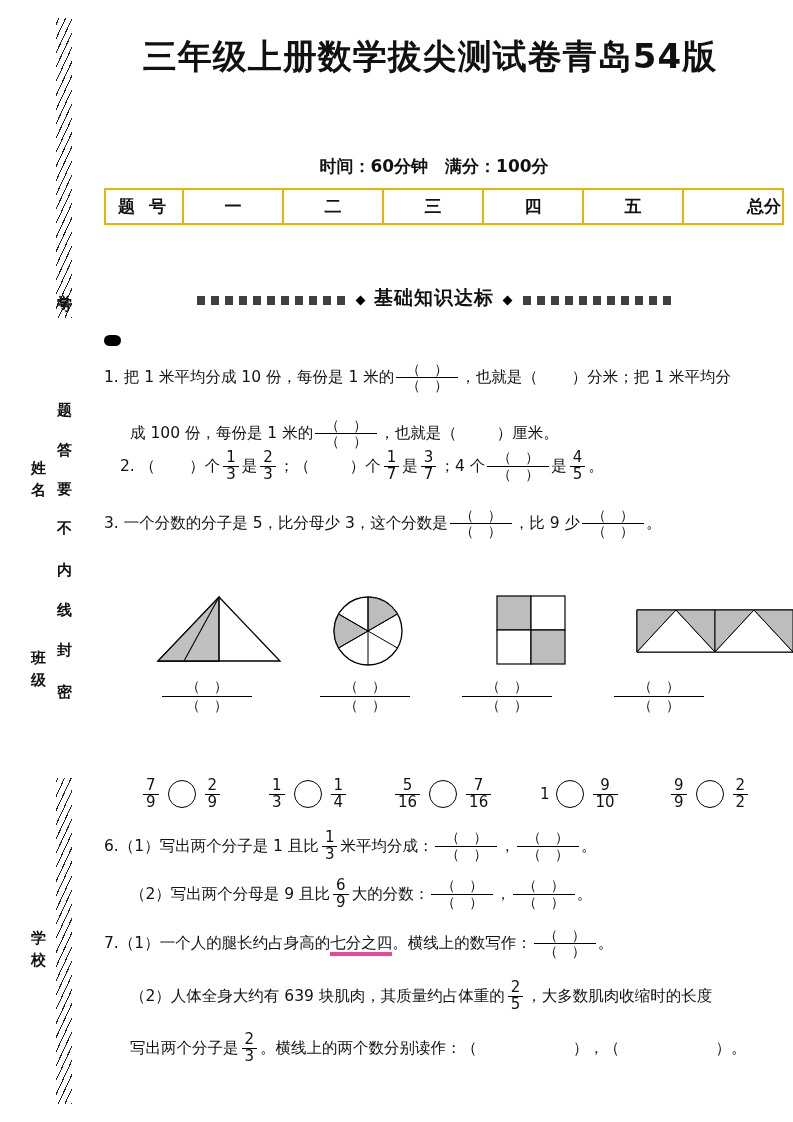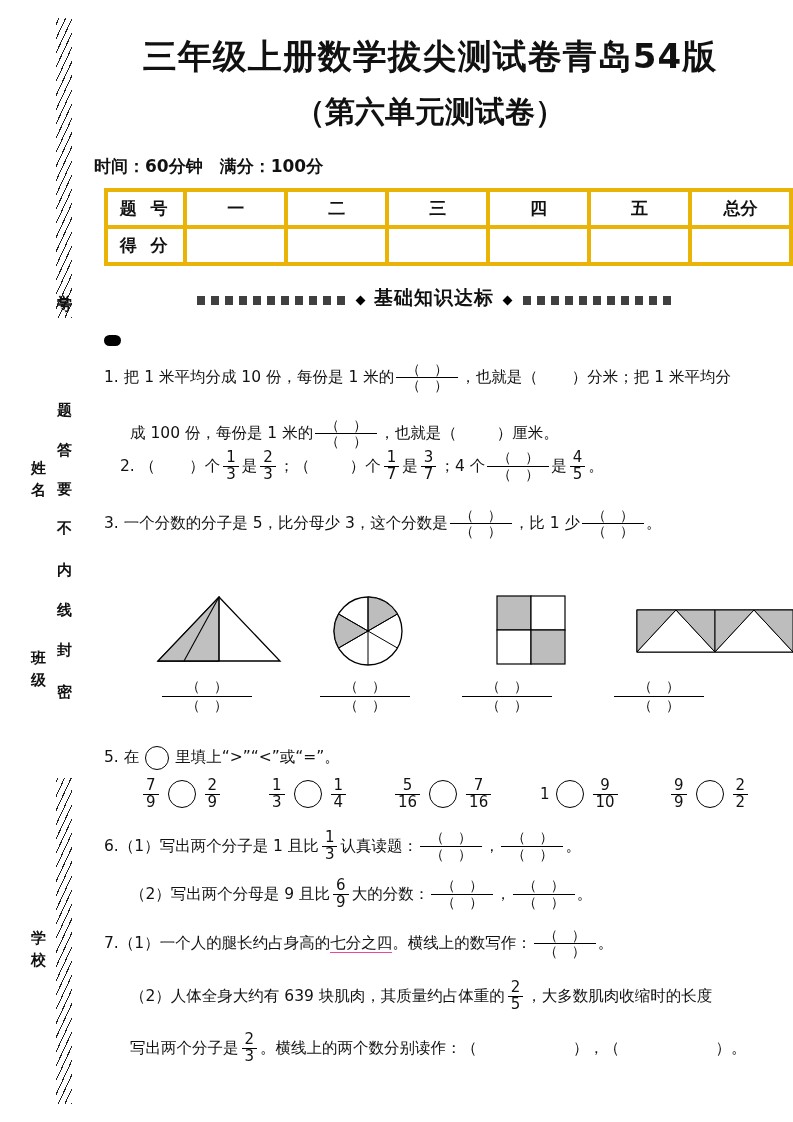--- a/index.html
+++ b/index.html
@@ -17,45 +17,45 @@
   .side-text{position:absolute;left:0;width:60px;text-align:center;
      font-size:15px;letter-spacing:2px;color:#111;font-family:"DejaVu Sans",sans-serif;}
   .vtext{writing-mode:vertical-rl;text-orientation:upright;display:inline-block;
      font-family:"DejaVu Sans",sans-serif;font-weight:700;}
 
   
   .title{position:absolute;left:94px;top:34px;width:672px;text-align:center;
      font-size:34px;font-weight:700;font-family:"DejaVu Sans",sans-serif;letter-spacing:1px;}
   .title2{position:absolute;left:94px;top:92px;width:672px;text-align:center;
      font-size:30px;font-weight:700;font-family:"DejaVu Sans",sans-serif;}
-  .meta{position:absolute;left:94px;top:155px;width:680px;text-align:left;
+  .meta{position:absolute;left:94px;top:155px;width:680px;text-align:center;
      font-size:17px;font-family:"DejaVu Sans",sans-serif;font-weight:700;}
 
   
   table.score{position:absolute;left:104px;top:188px;border-collapse:collapse;}
-  table.score td{border:4px solid #eab308;height:31px;text-align:center;
+  table.score td{border:2px solid #eab308;height:31px;text-align:center;
      font-size:17px;font-family:"DejaVu Sans",sans-serif;font-weight:700;}
   table.score td.h{width:74px;letter-spacing:4px;}
   table.score td.c{width:96px;}
-  table.score td.t{width:96px;}
+  table.score td.t{width:96px;text-align:right;}
 
   
   .banner{position:absolute;left:104px;top:285px;width:660px;text-align:center;}
   .banner .bt{font-size:19px;font-weight:700;font-family:"DejaVu Sans",sans-serif;letter-spacing:1px;}
   .banner .dash{display:inline-block;vertical-align:middle;width:150px;height:9px;
      background:repeating-linear-gradient(to right,#000 0 8px,transparent 8px 14px);opacity:.75;}
   .banner .dash.right{transform:scaleX(-1);}
   .banner .sq{display:inline-block;width:7px;height:7px;background:#000;transform:rotate(45deg);
      margin:0 6px;vertical-align:middle;}
 
   
   .q{position:absolute;font-size:15.5px;line-height:30px;font-family:"DejaVu Sans",sans-serif;}
   .bullet{display:inline-block;width:17px;height:11px;border-radius:6px;background:#000;
      vertical-align:middle;margin-right:5px;}
-  .u{border-bottom:1px solid #ec4899;}
+  .u{border-bottom:4px solid #ec4899;}
   .frb{display:inline-block;vertical-align:middle;text-align:center;line-height:1.05;
       font-size:15px;margin:0 3px;}
   .frb .n{display:block;padding:0 3px;}
   .frb .d{display:block;border-top:1.1px solid #000;padding:0 3px;}
   .blankfr{display:inline-block;vertical-align:middle;text-align:center;line-height:1.1;
       font-size:14px;margin:0 2px;}
   .blankfr .n{display:block;padding:0 10px;}
   .blankfr .d{display:block;border-top:1px solid #000;padding:0 10px;}
 
   .circ{display:inline-block;width:26px;height:26px;border:1.2px solid #000;border-radius:50%;
@@ -112,43 +112,33 @@
     </div>
     <div class="side-text" style="left:-26px;top:620px;">
       <span class="vtext">班 级</span>
     </div>
     <div class="side-text" style="left:-26px;top:900px;">
       <span class="vtext">学 校</span>
     </div>
   </div>
 
   <div class="title">三年级上册数学拔尖测试卷青岛54版</div>
-  <div class="title2">（第六单元测试卷）</div>
   <div class="meta">时间：60分钟　满分：100分</div>
 
   <table class="score">
     <tbody>
         <tr>
       <td class="h">题 号</td>
       <td class="c">一</td>
       <td class="c">二</td>
       <td class="c">三</td>
       <td class="c">四</td>
       <td class="c">五</td>
       <td class="t">总分</td>
     </tr>
-    <tr>
-      <td class="h">得 分</td>
-      <td class="c"></td>
-      <td class="c"></td>
-      <td class="c"></td>
-      <td class="c"></td>
-      <td class="c"></td>
-      <td class="t"></td>
-    </tr>
   </tbody>
     </table>
 
   <div class="banner">
     <span class="dash"></span>
     <span class="sq"></span>
     <span class="bt">基础知识达标</span>
     <span class="sq"></span>
     <span class="dash right"></span>
   </div>
@@ -162,21 +152,21 @@
   </div>
   <div class="q" style="left:130px;top:418px;width:640px;">
     <span>成 100 份，每份是 1 米的</span><span class="blankfr"><span class="n">（　）</span><span class="d">（　）</span></span><span>，也就是（</span><span style="display:inline-block;width:40px;"></span><span>）厘米。</span>
   </div>
 
   <div class="q" style="left:120px;top:450px;width:672px;">
     <span>2. （</span><span style="display:inline-block;width:34px;"></span><span>）个</span><span class="frb"><span class="n">1</span><span class="d">3</span></span><span>是</span><span class="frb"><span class="n">2</span><span class="d">3</span></span><span>；（</span><span style="display:inline-block;width:40px;"></span><span>）个</span><span class="frb"><span class="n">1</span><span class="d">7</span></span><span>是</span><span class="frb"><span class="n">3</span><span class="d">7</span></span><span>；4 个</span><span class="blankfr"><span class="n">（　）</span><span class="d">（　）</span></span><span>是</span><span class="frb"><span class="n">4</span><span class="d">5</span></span><span>。</span>
   </div>
 
   <div class="q" style="left:104px;top:508px;width:680px;">
-    <span>3. 一个分数的分子是 5，比分母少 3，这个分数是</span><span class="blankfr"><span class="n">（　）</span><span class="d">（　）</span></span><span>，比 1 少</span><span class="blankfr"><span class="n">（　）</span><span class="d">（　）</span></span><span>。</span>
+    <span>3. 一个分数的分子是 5，比分母少 3，这个分数是</span><span class="blankfr"><span class="n">（　）</span><span class="d">（　）</span></span><span>，比 9 少</span><span class="blankfr"><span class="n">（　）</span><span class="d">（　）</span></span><span>。</span>
   </div>
 
 
   <div class="shapes">
 
     <svg width="130" height="70" style="position:absolute;left:50px;top:0;">
       <polygon points="65,2 126,66 4,66" fill="#ffffff" stroke="#000" stroke-width="1.3"></polygon>
       <polygon points="65,2 65,66 4,66" fill="#c0c0c0" stroke="#000" stroke-width="1.1"></polygon>
       <line x1="65" y1="2" x2="65" y2="66" stroke="#000" stroke-width="1.1"></line>
       <line x1="65" y1="66" x2="4" y2="66" stroke="#000" stroke-width="1.1"></line>
@@ -220,42 +210,39 @@
   </div>
   <div class="frbl" style="left:462px;top:678px;width:90px;">
     <span class="n">（　）</span>
       <span class="d">（　）</span>
   </div>
   <div class="frbl" style="left:614px;top:678px;width:90px;">
     <span class="n">（　）</span>
       <span class="d">（　）</span>
   </div>
 
-  <div class="q" style="left:104px;top:742px;width:680px;">
-    <span>5. 在</span><span class="circ sm"></span><span>里填上“&gt;”“&lt;”或“=”。</span>
-  </div>
 
   <div class="cmp" style="left:140px;top:778px;">
     <span class="frb"><span class="n">7</span><span class="d">9</span></span><span class="circ"></span><span class="frb"><span class="n">2</span><span class="d">9</span></span>
   </div>
   <div class="cmp" style="left:266px;top:778px;">
     <span class="frb"><span class="n">1</span><span class="d">3</span></span><span class="circ"></span><span class="frb"><span class="n">1</span><span class="d">4</span></span>
   </div>
   <div class="cmp" style="left:392px;top:778px;">
     <span class="frb"><span class="n">5</span><span class="d">16</span></span><span class="circ"></span><span class="frb"><span class="n">7</span><span class="d">16</span></span>
   </div>
   <div class="cmp" style="left:540px;top:778px;">
     <span style="font-size:15px;">1</span><span class="circ"></span><span class="frb"><span class="n">9</span><span class="d">10</span></span>
   </div>
   <div class="cmp" style="left:668px;top:778px;">
     <span class="frb"><span class="n">9</span><span class="d">9</span></span><span class="circ"></span><span class="frb"><span class="n">2</span><span class="d">2</span></span>
   </div>
 
   <div class="q" style="left:104px;top:830px;width:690px;">
-    <span>6.（1）写出两个分子是 1 且比</span><span class="frb"><span class="n">1</span><span class="d">3</span></span><span>认真读题：</span><span class="blankfr"><span class="n">（　）</span><span class="d">（　）</span></span><span>，</span><span class="blankfr"><span class="n">（　）</span><span class="d">（　）</span></span><span>。</span>
+    <span>6.（1）写出两个分子是 1 且比</span><span class="frb"><span class="n">1</span><span class="d">3</span></span><span>米平均分成：</span><span class="blankfr"><span class="n">（　）</span><span class="d">（　）</span></span><span>，</span><span class="blankfr"><span class="n">（　）</span><span class="d">（　）</span></span><span>。</span>
   </div>
 
   <div class="q" style="left:130px;top:878px;width:690px;">
     <span>（2）写出两个分母是 9 且比</span><span class="frb"><span class="n">6</span><span class="d">9</span></span><span>大的分数：</span><span class="blankfr"><span class="n">（　）</span><span class="d">（　）</span></span><span>，</span><span class="blankfr"><span class="n">（　）</span><span class="d">（　）</span></span><span>。</span>
   </div>
 
   <div class="q" style="left:104px;top:928px;width:690px;">
     <span>7.（1）一个人的腿长约占身高的</span><span class="u">七分之四</span><span>。横线上的数写作：</span><span class="blankfr"><span class="n">（　）</span><span class="d">（　）</span></span><span>。</span>
   </div>
 

